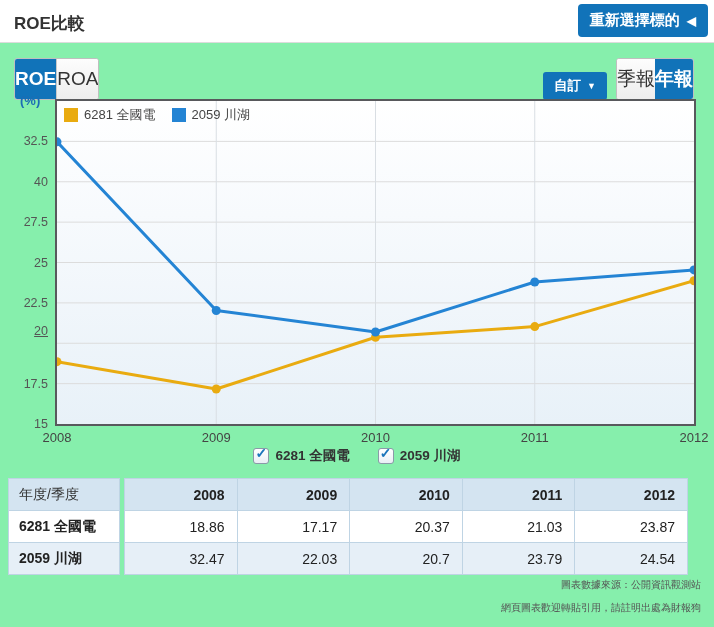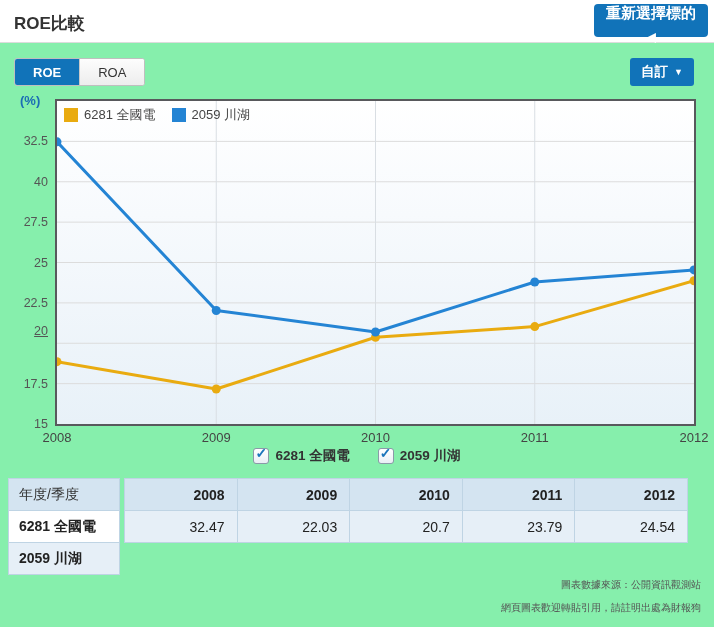--- a/index.html
+++ b/index.html
@@ -4,26 +4,26 @@
 <style>
   html,body{margin:0;padding:0;background:#fff;}
   .page{position:relative;width:714px;height:627px;background:#86efac;
         font-family:"Liberation Sans",sans-serif;overflow:hidden;}
 
   
   .hdr{position:absolute;top:0;left:0;right:0;height:42px;border-bottom:1px solid #dcdcdc;background:#fff;}
   .hdr-title{position:absolute;left:14px;top:12px;font-size:17px;font-weight:bold;color:#333;}
   .reselect{position:absolute;right:6px;top:4px;height:33px;background:#1173b9;color:#fff;
             border:none;border-radius:4px;padding:0 12px;font-size:15px;font-weight:bold;
-            display:flex;align-items:center;gap:7px;cursor:pointer;font-family:inherit;flex-direction:column;}
+            display:flex;align-items:center;gap:7px;cursor:pointer;font-family:inherit;}
   .reselect .arrow{font-size:12px;}
 
   
   .seg{display:inline-flex;border:1px solid #bfbfbf;border-radius:3px;overflow:hidden;background:#fff;}
-  .seg button{height:26px;padding:0 18px;font-size:13px;border:none;cursor:pointer;color:#333;
+  .seg button{height:40px;padding:0 0;font-size:19px;border:none;cursor:pointer;color:#333;
               background:linear-gradient(#fdfdfd,#ededed);font-family:inherit;}
   .seg button + button{border-left:1px solid #c9c9c9;}
   .seg button.active{background:#1173b9;color:#fff;font-weight:bold;border-left:none;}
   .seg-metric{position:absolute;left:14px;top:58px;}
   .toolbar-right{position:absolute;right:20px;top:58px;display:flex;gap:9px;align-items:flex-end;}
   .btn-custom{height:28px;background:#1173b9;color:#fff;border:none;border-radius:3px;
               padding:0 11px;font-size:13.5px;font-weight:bold;display:flex;align-items:center;gap:6px;
               cursor:pointer;font-family:inherit;}
   .btn-custom .caret{font-size:9px;}
 
@@ -79,20 +79,24 @@
 
   <div class="seg seg-metric">
     <button class="active">ROE</button>
     <button>ROA</button>
   </div>
   <div class="toolbar-right">
     <button class="btn-custom">
       <span>自訂</span>
       <span class="caret">▼</span>
     </button>
+    <div class="seg">
+      <button>季報</button>
+      <button class="active">年報</button>
+    </div>
   </div>
 
   <div class="pct">(%)</div>
   <div class="plot">
     <svg id="chart-svg" width="637" height="323" viewBox="0 0 637 323">
         <line x1="0" x2="637" y1="282.625" y2="282.625" stroke="#dcdcdc" stroke-width="1"></line>
         <line x1="0" x2="637" y1="242.25" y2="242.25" stroke="#dcdcdc" stroke-width="1"></line>
         <line x1="0" x2="637" y1="201.875" y2="201.875" stroke="#dcdcdc" stroke-width="1"></line>
         <line x1="0" x2="637" y1="161.5" y2="161.5" stroke="#dcdcdc" stroke-width="1"></line>
         <line x1="0" x2="637" y1="121.125" y2="121.125" stroke="#dcdcdc" stroke-width="1"></line>
@@ -171,20 +175,27 @@
     </table>
   <table class="tbl-data">
       <tbody id="tbl-data-body">
         <tr class="hd">
           <td>2008</td>
           <td>2009</td>
           <td>2010</td>
           <td>2011</td>
           <td>2012</td>
         </tr>
+        <tr class="r1">
+          <td>18.86</td>
+          <td>17.17</td>
+          <td>20.37</td>
+          <td>21.03</td>
+          <td>23.87</td>
+        </tr>
         <tr class="r2">
           <td>32.47</td>
           <td>22.03</td>
           <td>20.7</td>
           <td>23.79</td>
           <td>24.54</td>
         </tr>
       </tbody>
     </table>
 

